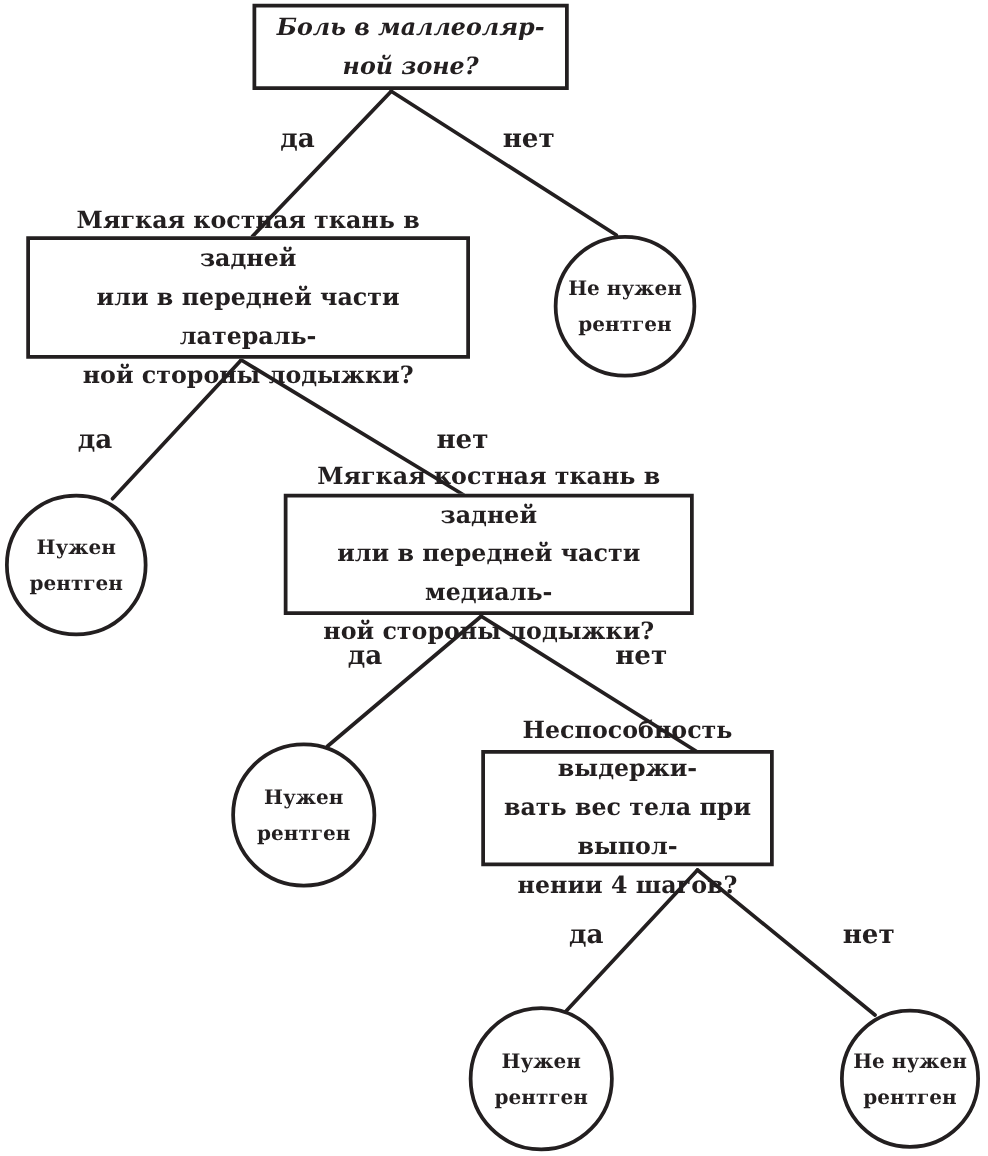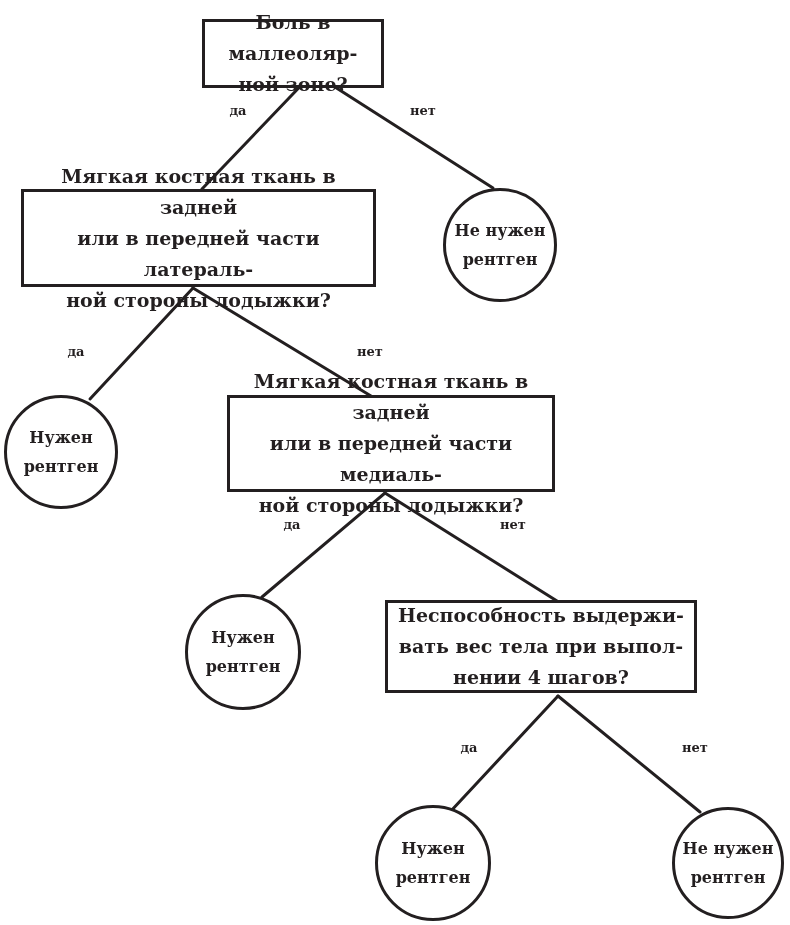--- a/index.html
+++ b/index.html
@@ -47,29 +47,29 @@
   }
   .circle {
     border-radius: 50%;
     font-size: 16px;
     line-height: 29px;
     padding: 0;
   }
   .edge-label {
     position: absolute;
     transform: translate(-50%, -50%);
-    font-size: 13px;
+    font-size: 21px;
     font-weight: bold;
     white-space: nowrap;
   }
   
-  #q1 { left: 202px; top: 19px;   width: 182px; height: 69px; }
+  #q1 { left: 202px; top: 3px;   width: 253px; height: 69px; font-style: italic; }
   #q2 { left: 21px;  top: 189px; width: 355px; height: 98px; }
   #q3 { left: 227px; top: 395px; width: 328px; height: 97px; }
-  #q4 { left: 385px; top: 600px; width: 312px; height: 93px; }
+  #q4 { left: 385px; top: 600px; width: 234px; height: 93px; }
   #c1 { left: 443px; top: 188px; width: 114px; height: 114px; }
   #c2 { left: 4px;   top: 395px; width: 114px; height: 114px; }
   #c3 { left: 185px; top: 594px; width: 116px; height: 116px; }
   #c4 { left: 375px; top: 805px; width: 116px; height: 116px; }
   #c5 { left: 672px; top: 807px; width: 112px; height: 112px; }
   
   #l1y { left: 238px; top: 110px; }
   #l1n { left: 423px; top: 110px; }
   #l2y { left: 76px;  top: 351px; }
   #l2n { left: 370px; top: 351px; }

